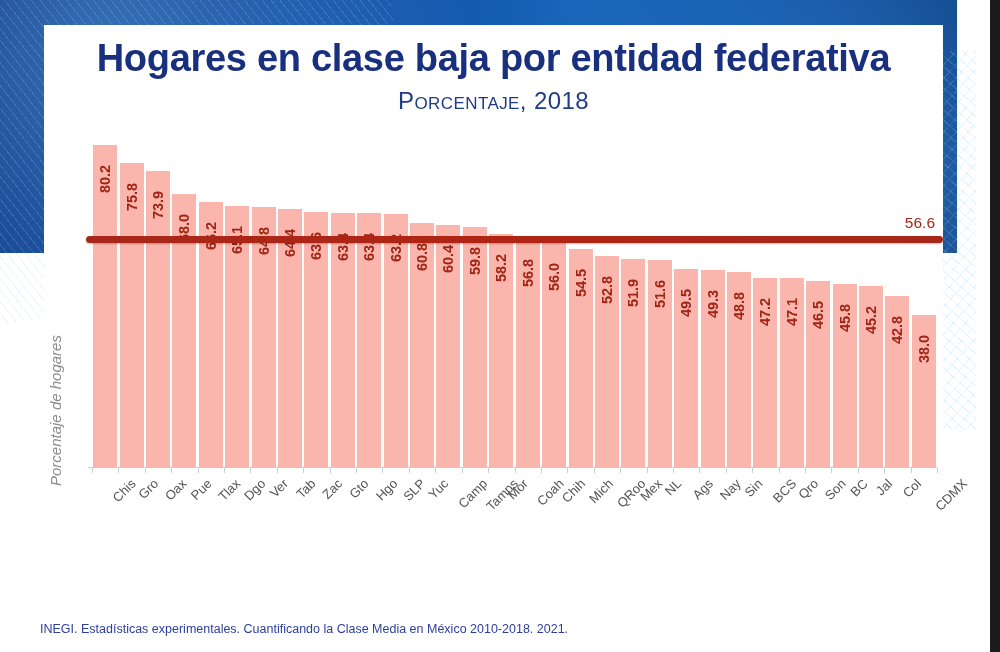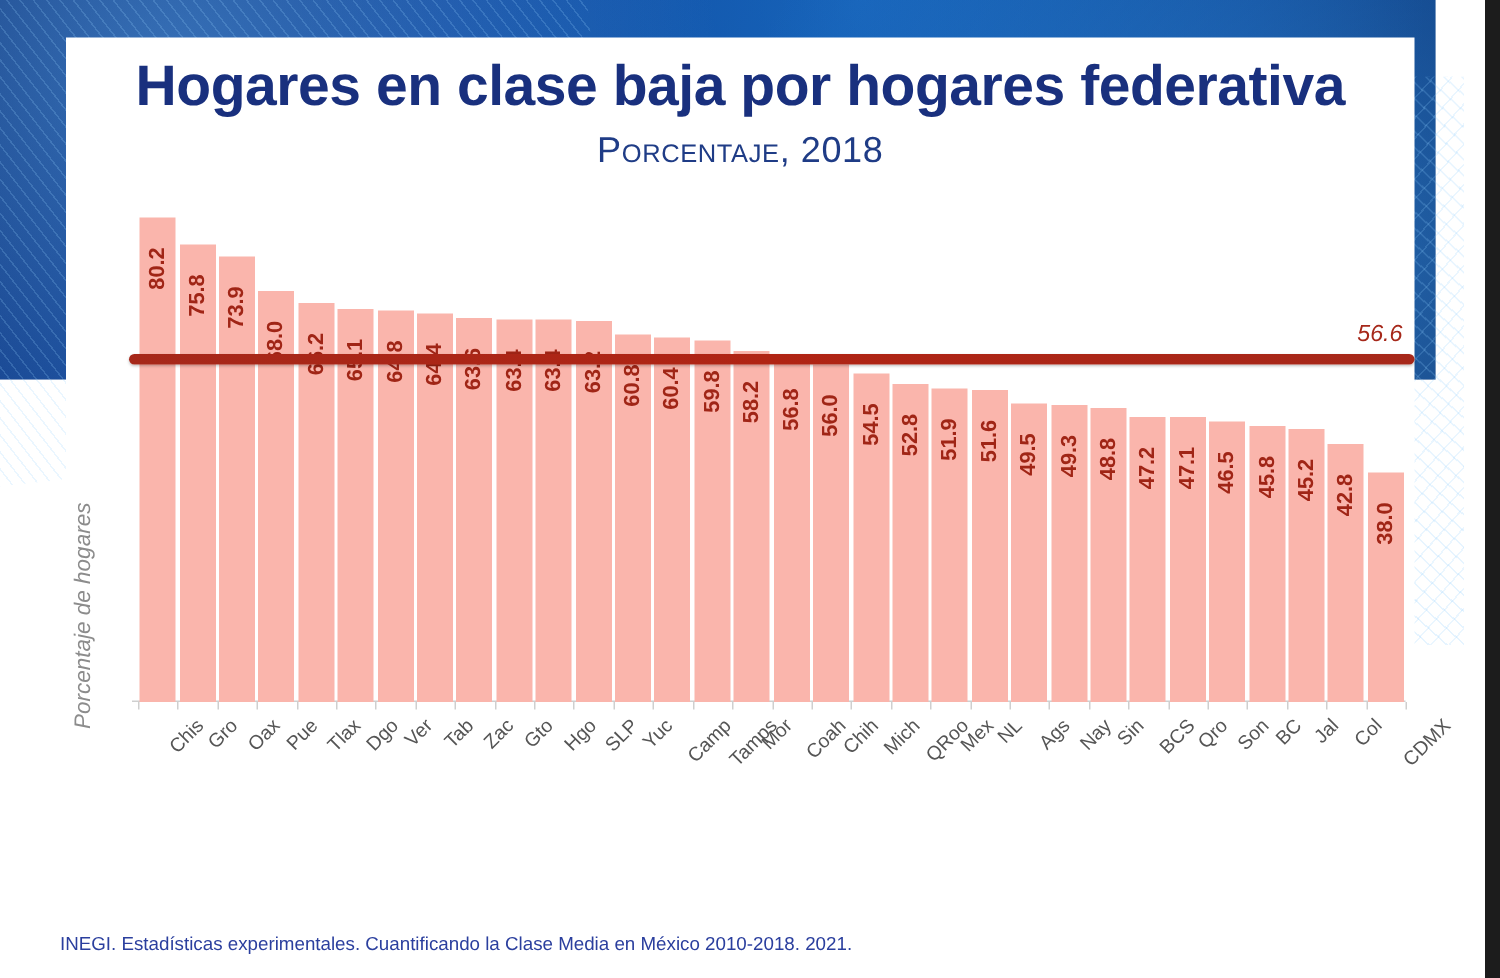--- a/index.html
+++ b/index.html
@@ -72,21 +72,21 @@
   }
   #avg-line{
     position:absolute;left:-6px;height:7px;border-radius:4px;
     background:linear-gradient(90deg,#9c1c10 0%,#b02414 50%,#9c1c10 100%);
     box-shadow:0 1px 2px rgba(0,0,0,.25);
   }
   #avg-annot{
     position:absolute;text-align:right;color:#a6281a;
     font-size:15.5px;line-height:19px;white-space:nowrap;
   }
-  #avg-annot .val{display:block;font-style:italic;}
+  #avg-annot .val{display:block;}
   #ylabel{
     position:absolute;left:-28px;bottom:-18px;
     transform:rotate(-90deg);transform-origin:left bottom;
     font-style:italic;font-size:15px;color:#8c8c8c;white-space:nowrap;
   }
   #axis-line{
     position:absolute;left:-4px;bottom:0;width:849px;height:1px;background:#cfcfcf;
   }
   .tick{
     position:absolute;bottom:-5px;width:1px;height:5px;background:#cfcfcf;
@@ -114,21 +114,21 @@
 </style>
 </head>
 <body>
 
 <div id="slide">
 
   <div id="bg-blue"></div>
 
   <div id="card">
 
-    <div id="title">Hogares en clase baja por hogares federativa</div>
+    <div id="title">Hogares en clase baja por entidad federativa</div>
     <div id="subtitle">Porcentaje, 2018</div>
 
     <div id="plot">
       <div id="ylabel">Porcentaje de hogares</div>
       <div id="axis-line"></div>
       <div id="bars">
           <div class="bar-col" style="left: 1.20312px; height: 322.71px;">
             <div class="bar" style="height: 322.71px; background: rgb(250, 181, 172);"></div>
             <div class="bar-label" style="bottom: 280.71px;">80.2</div>
           </div>

